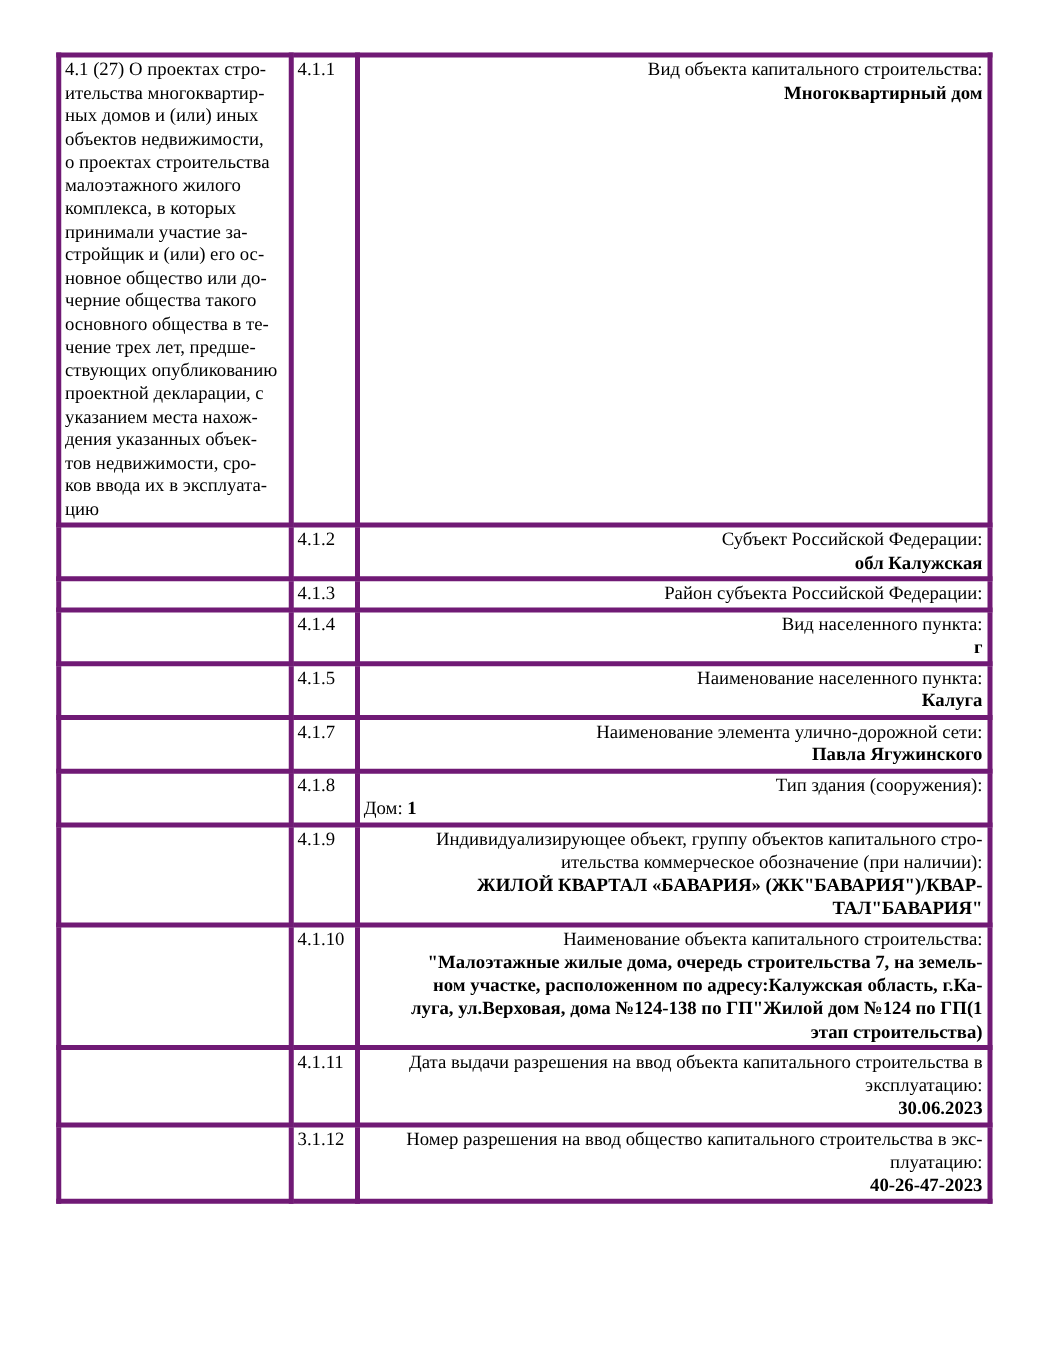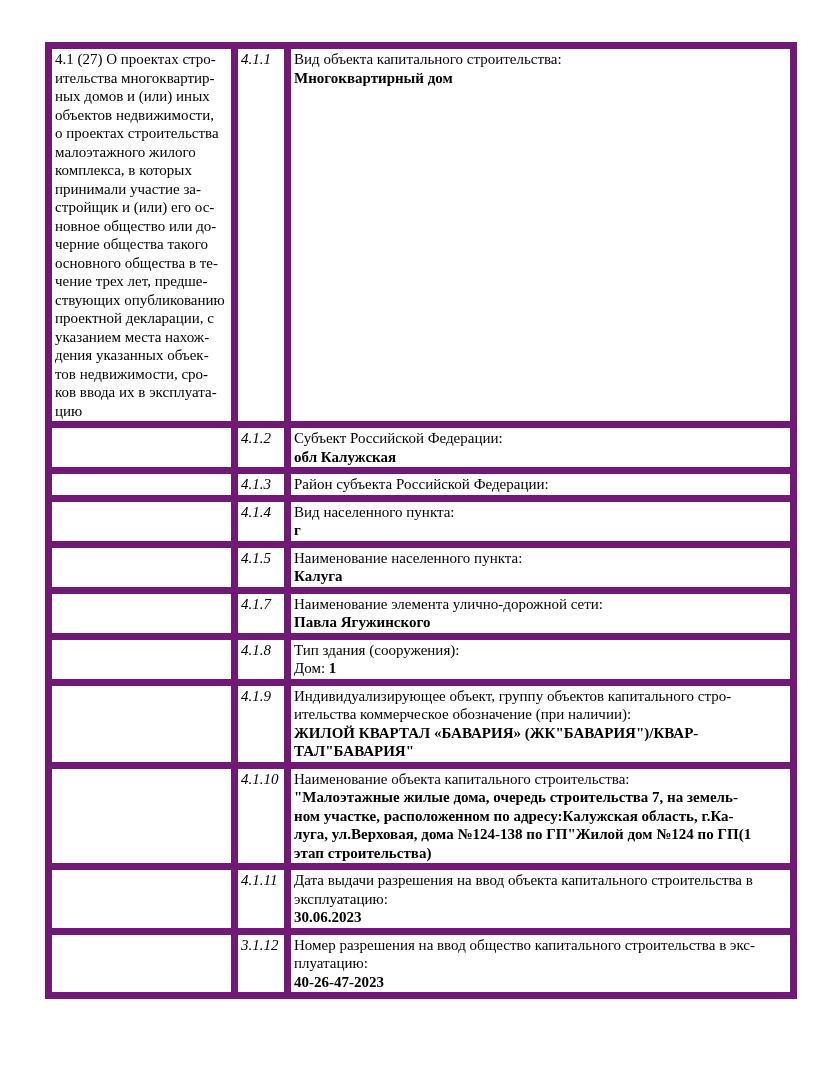--- a/index.html
+++ b/index.html
@@ -18,36 +18,36 @@
     background: #ffffff;
     overflow: hidden;
   }
   table.decl {
     border-collapse: collapse;
     table-layout: fixed;
     width: 745px;
     font-size: 15px;
   }
   table.decl td {
-    border: 7px solid #701a75;
+    border: 4px solid #701a75;
     padding: 1px 4px 1px 3px;
     vertical-align: top;
     line-height: 18.5px;
     overflow: hidden;
   }
   td.num-cell {
     vertical-align: middle;
     padding-left: 3px;
-    font-style: italic;
   }
   td.v-mid {
     vertical-align: middle;
   }
   .lines {
     white-space: pre-line;
+    text-align: right;
   }
   .label {
     font-weight: normal;
   }
   .value {
     font-weight: bold;
   }
   .desc-cell {
     white-space: pre-line;
   }

